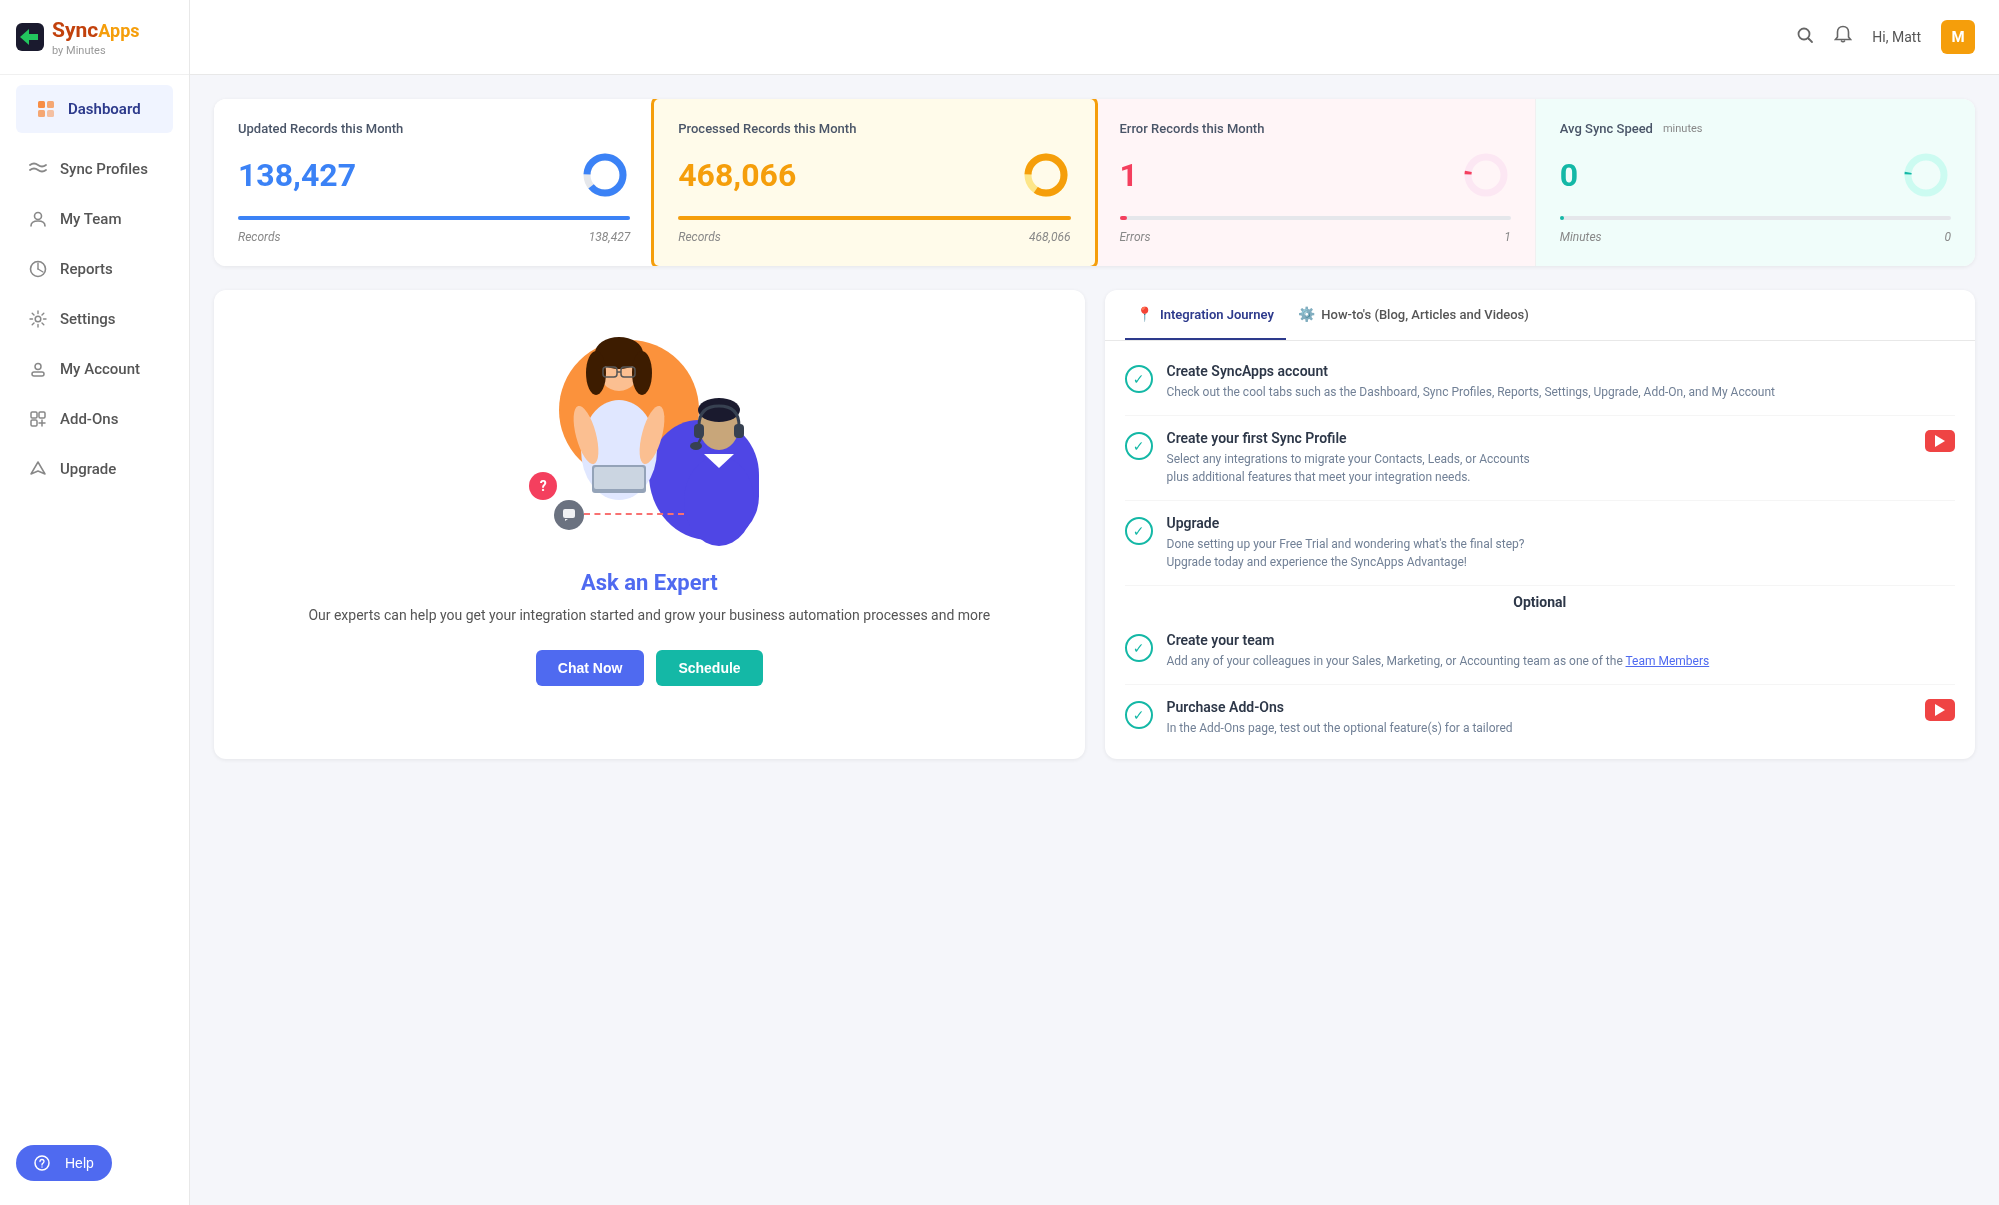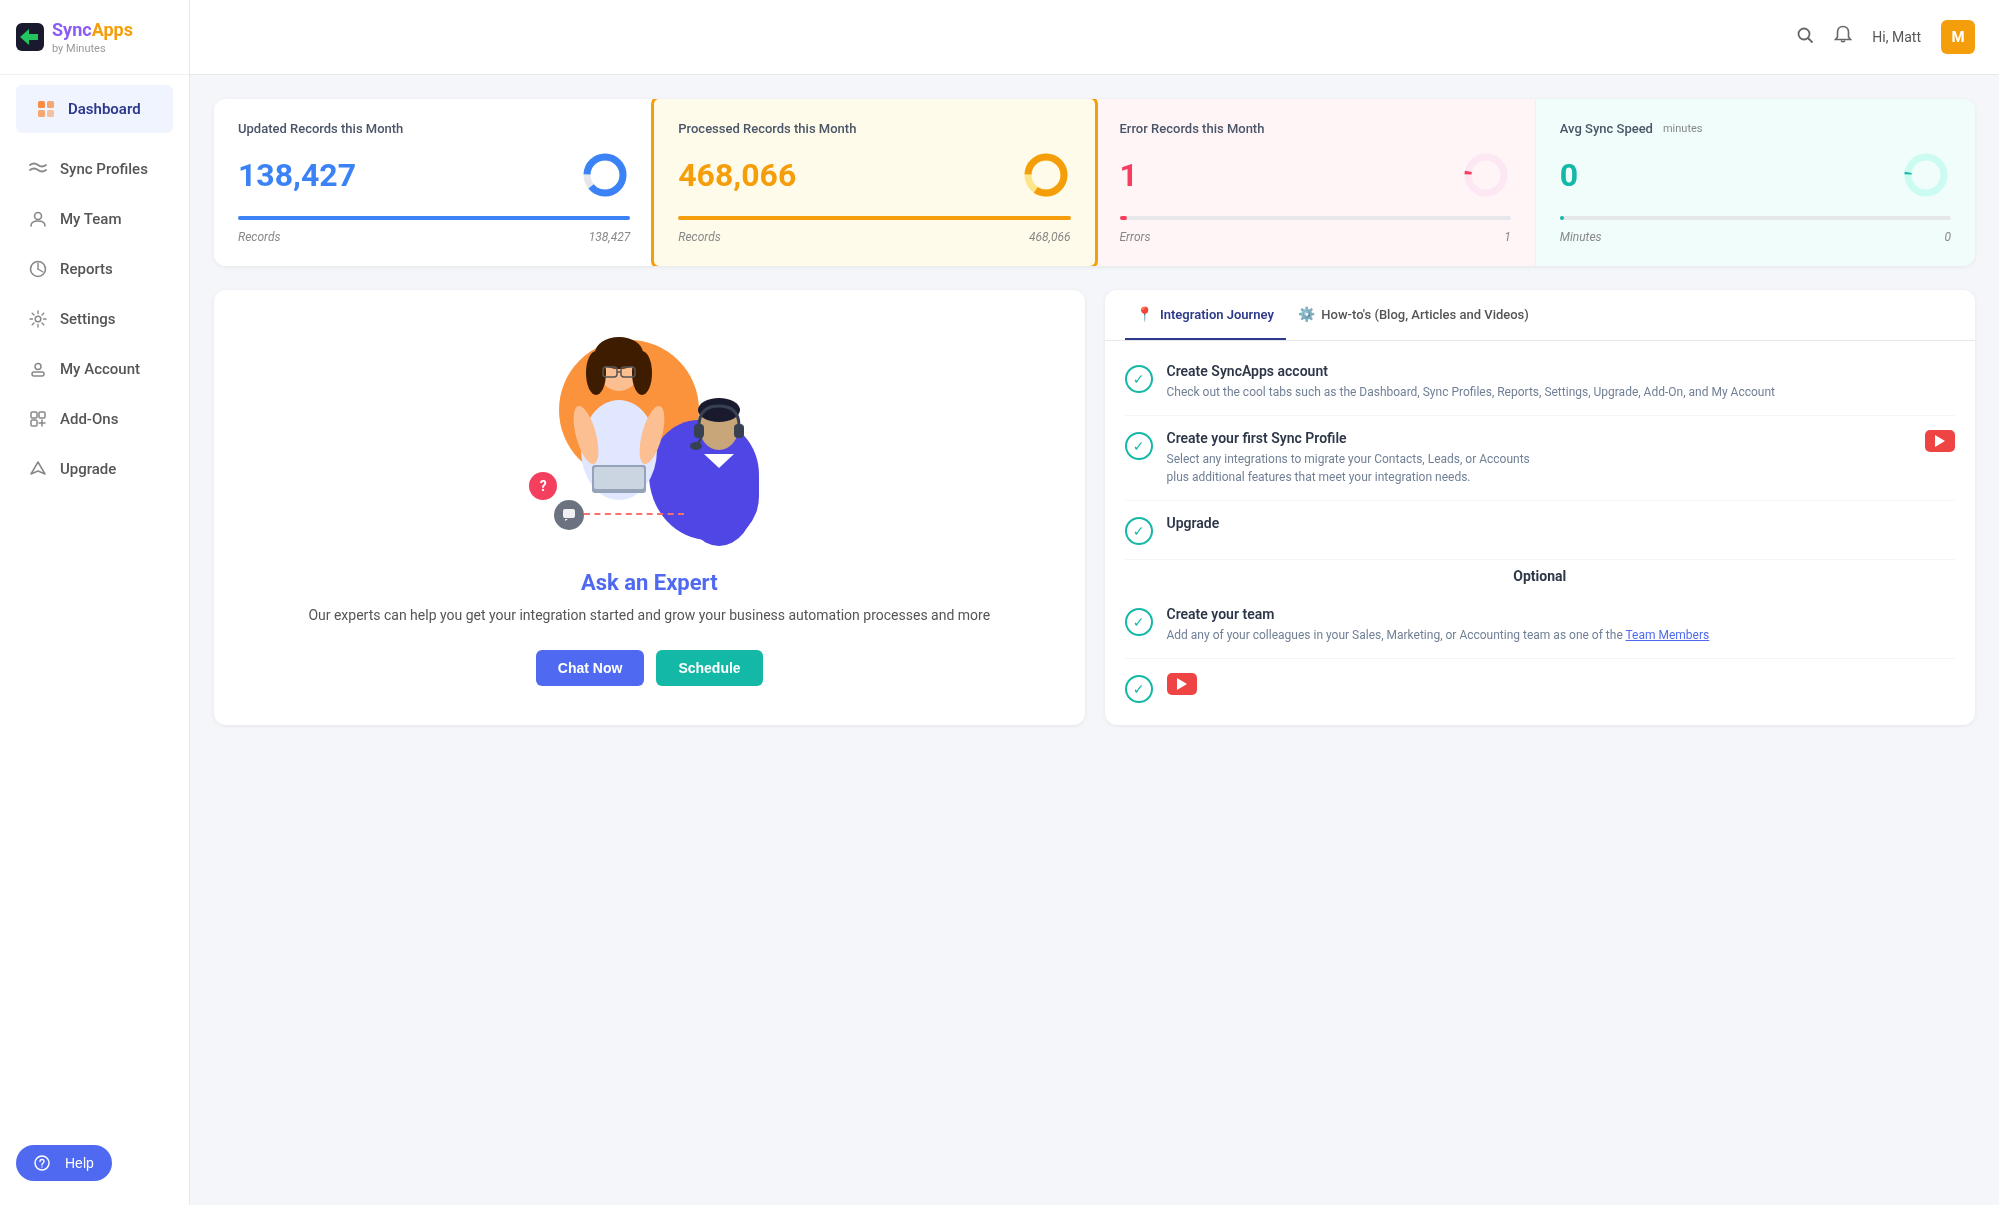--- a/index.html
+++ b/index.html
@@ -333,21 +333,21 @@
 <body>
 
 <div class="sidebar">
   <div class="logo-area">
 
     <svg class="logo-icon" width="28" height="28" viewBox="0 0 28 28" fill="none">
       <rect width="28" height="28" rx="6" fill="#1a1a2e"></rect>
       <path d="M4 14 L13 6 L13 11 L22 11 L22 17 L13 17 L13 22 Z" fill="#22c55e"></path>
     </svg>
     <div>
-      <span style="font-size:18px;font-weight:700;color:#8b5cf6;">Sync</span><span style="font-size:18px;font-weight:700;color:#f59e0b;">Apps</span>
+      <span style="font-size:21px;font-weight:700;color:#c2410c;">Sync</span><span style="font-size:18px;font-weight:700;color:#f59e0b;">Apps</span>
       <span class="logo-by">by Minutes</span>
     </div>
   </div>
 
   <div style="padding: 8px 8px 0;">
     <div class="nav-item active">
       <span class="nav-icon">
         <svg width="18" height="18" viewBox="0 0 18 18" fill="none">
             <rect x="1" y="1" width="7" height="7" rx="1.5" fill="#f97316" opacity="0.8"></rect>
             <rect x="10" y="1" width="7" height="7" rx="1.5" fill="#f97316" opacity="0.6"></rect>
@@ -674,37 +674,47 @@
                 plus additional features that meet your integration needs.
               </div>
             </div>
             <div class="youtube-icon"></div>
           </div>
 
           <div class="journey-item">
             <div class="check-circle">✓</div>
             <div class="journey-text">
               <div class="journey-item-title">Upgrade</div>
+              <div class="journey-item-desc">
+                Done setting up your Free Trial and wondering what's the final step?<br>
+                Upgrade today and experience the SyncApps Advantage!
+              </div>
             </div>
           </div>
 
           <div class="optional-label">Optional</div>
 
           <div class="journey-item">
             <div class="check-circle">✓</div>
             <div class="journey-text">
               <div class="journey-item-title">Create your team</div>
               <div class="journey-item-desc">
                 Add any of your colleagues in your Sales, Marketing, or Accounting team as one of the <a href="#">Team Members</a>
               </div>
             </div>
           </div>
 
           <div class="journey-item">
             <div class="check-circle">✓</div>
+            <div class="journey-text">
+              <div class="journey-item-title">Purchase Add-Ons</div>
+              <div class="journey-item-desc">
+                In the Add-Ons page, test out the optional feature(s) for a tailored
+              </div>
+            </div>
             <div class="youtube-icon"></div>
           </div>
 
         </div>
       </div>
 
     </div>
   </div>
 </div>
 

